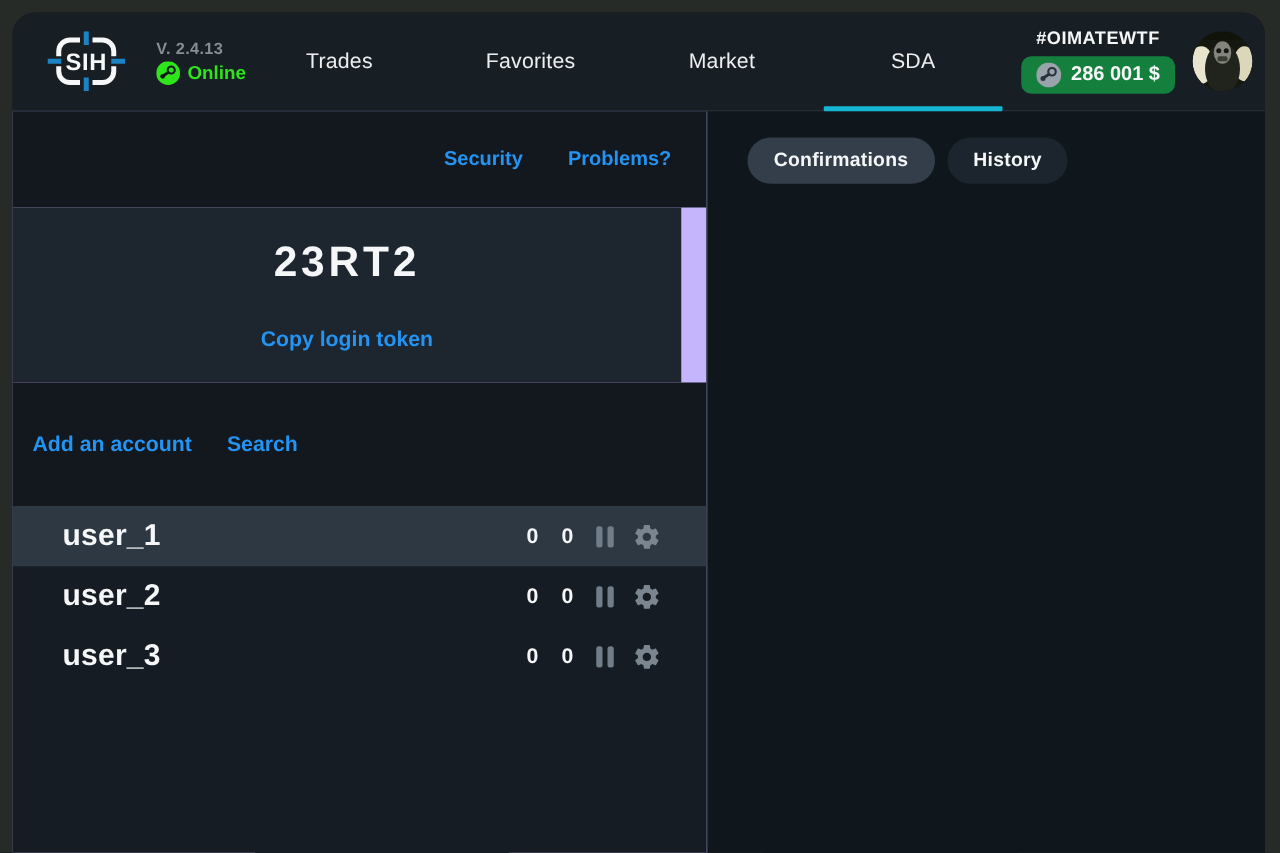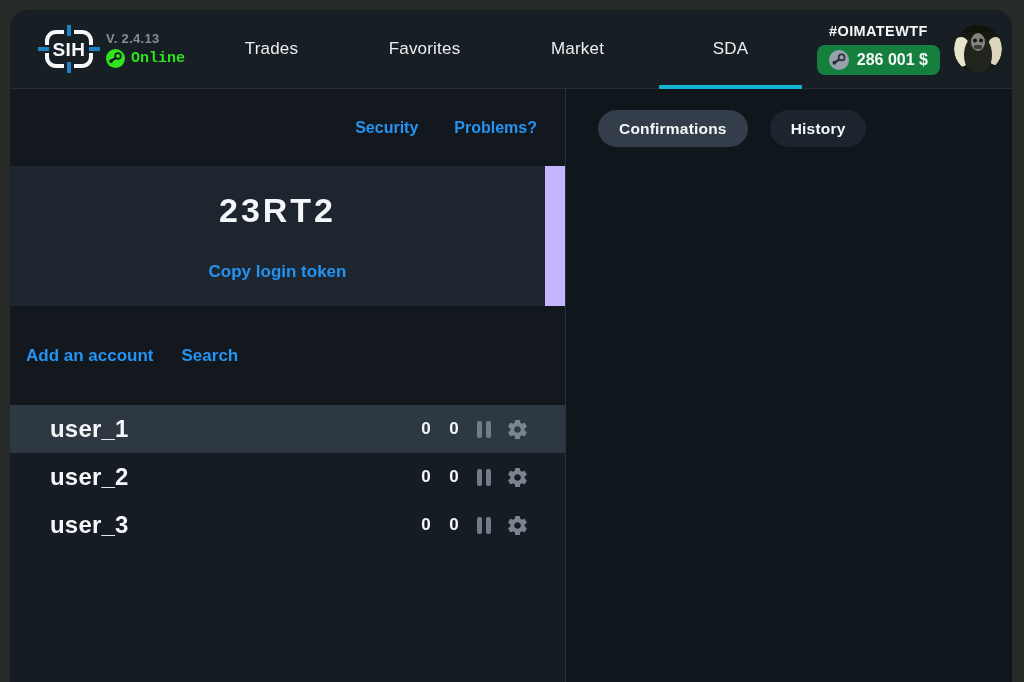--- a/index.html
+++ b/index.html
@@ -13,25 +13,25 @@
     position:absolute;left:10px;top:10px;width:1002px;height:672px;
     background:#141b21;border-radius:18px 18px 0 0;overflow:hidden;
     display:flex;flex-direction:column;
   }
   
   .topbar{
     height:78px;flex-shrink:0;background:#171e24;
     border-bottom:1px solid #242d35;
     display:flex;align-items:center;position:relative;
   }
-  .brand{display:flex;align-items:center;gap:6px;padding-left:28px;}
+  .brand{display:flex;align-items:center;gap:25px;padding-left:28px;}
   .brand-meta{display:flex;flex-direction:column;gap:3px;}
   .version{color:#868e95;font-size:13px;font-weight:bold;letter-spacing:.3px;}
   .online{display:flex;align-items:center;gap:6px;
-    color:var(--online-green,#2ee51b);font-size:15px;font-weight:bold;font-family:Liberation Mono, monospace;}
+    color:var(--online-green,#2ee51b);font-size:15px;font-weight:bold;}
   .main-nav{position:absolute;left:185px;top:0;height:100%;display:flex;}
   .nav-tab{
     width:153px;height:100%;display:flex;align-items:center;justify-content:center;
     color:#eceef0;font-size:17px;font-weight:500;letter-spacing:.2px;
     cursor:pointer;position:relative;
   }
   .nav-tab.active::after{
     content:'';position:absolute;bottom:-1px;left:5px;right:5px;height:4px;
     background:var(--accent-cyan,#17b5d4);border-radius:1px;
   }
@@ -75,21 +75,21 @@
   .user-row.selected{background:#2d3843;}
   .user-name{color:#f4f6f7;font-size:24px;font-weight:bold;flex:1;letter-spacing:.2px;}
   .count{color:#f4f6f7;font-size:17px;font-weight:bold;width:14px;text-align:center;margin-left:14px;}
   .pause-icon{display:flex;gap:4px;margin-left:16px;cursor:pointer;}
   .pause-icon i{display:block;width:5px;height:17px;border-radius:2px;background:#717d89;}
   .gear-btn{margin-left:15px;width:23px;height:23px;cursor:pointer;display:flex;}
   .gear-btn svg{width:23px;height:23px;fill:#7a8590;}
   .right-panel{
     flex:1;background:#10171c;
     padding:21px 0 0 32px;
-    display:flex;align-items:flex-start;gap:22px;
+    display:flex;align-items:flex-start;gap:10px;
   }
   .pill{
     height:37px;border-radius:19px;display:flex;align-items:center;
     padding:0 21px;color:#f4f6f7;font-weight:bold;font-size:15.5px;
     background:#1c252d;cursor:pointer;letter-spacing:.2px;
   }
   .pill.active{background:#333e4a;}
 </style>
 </head>
 <body>

